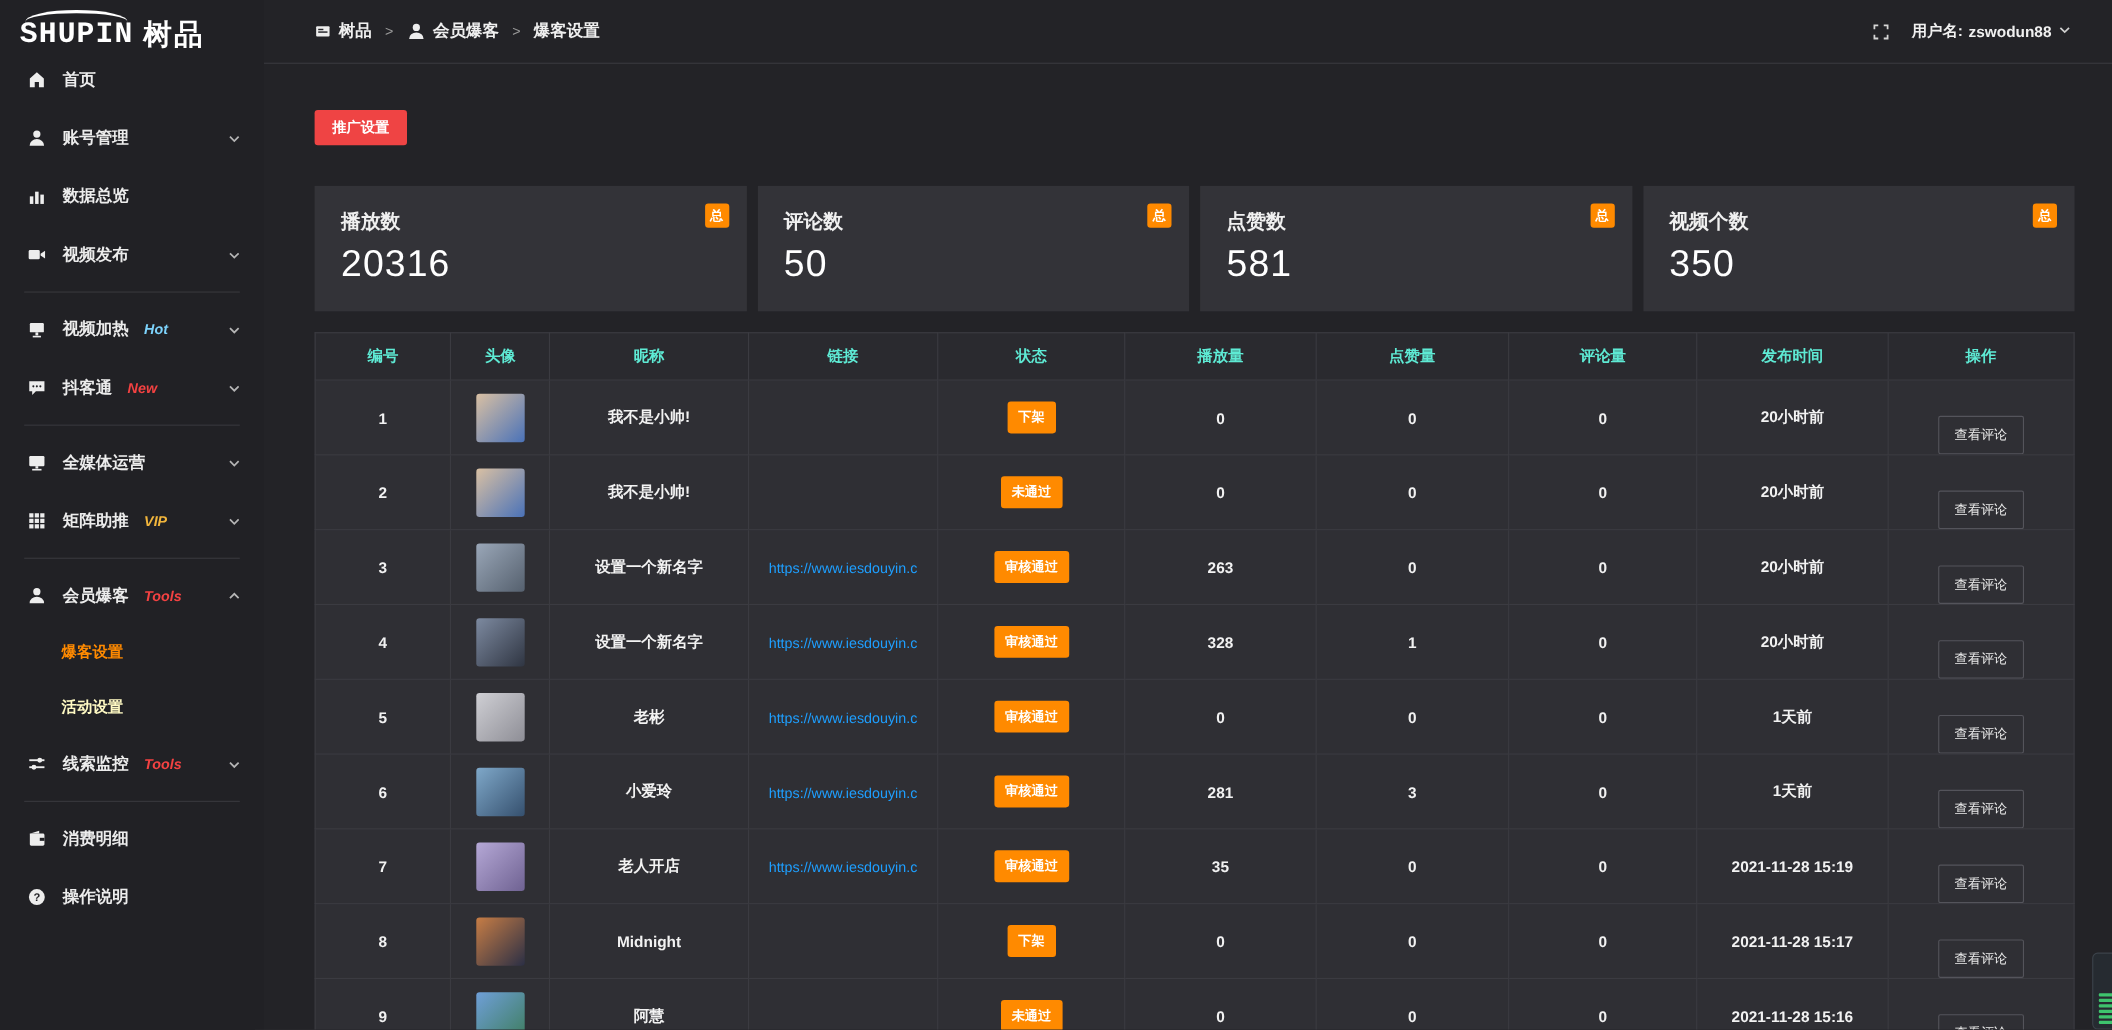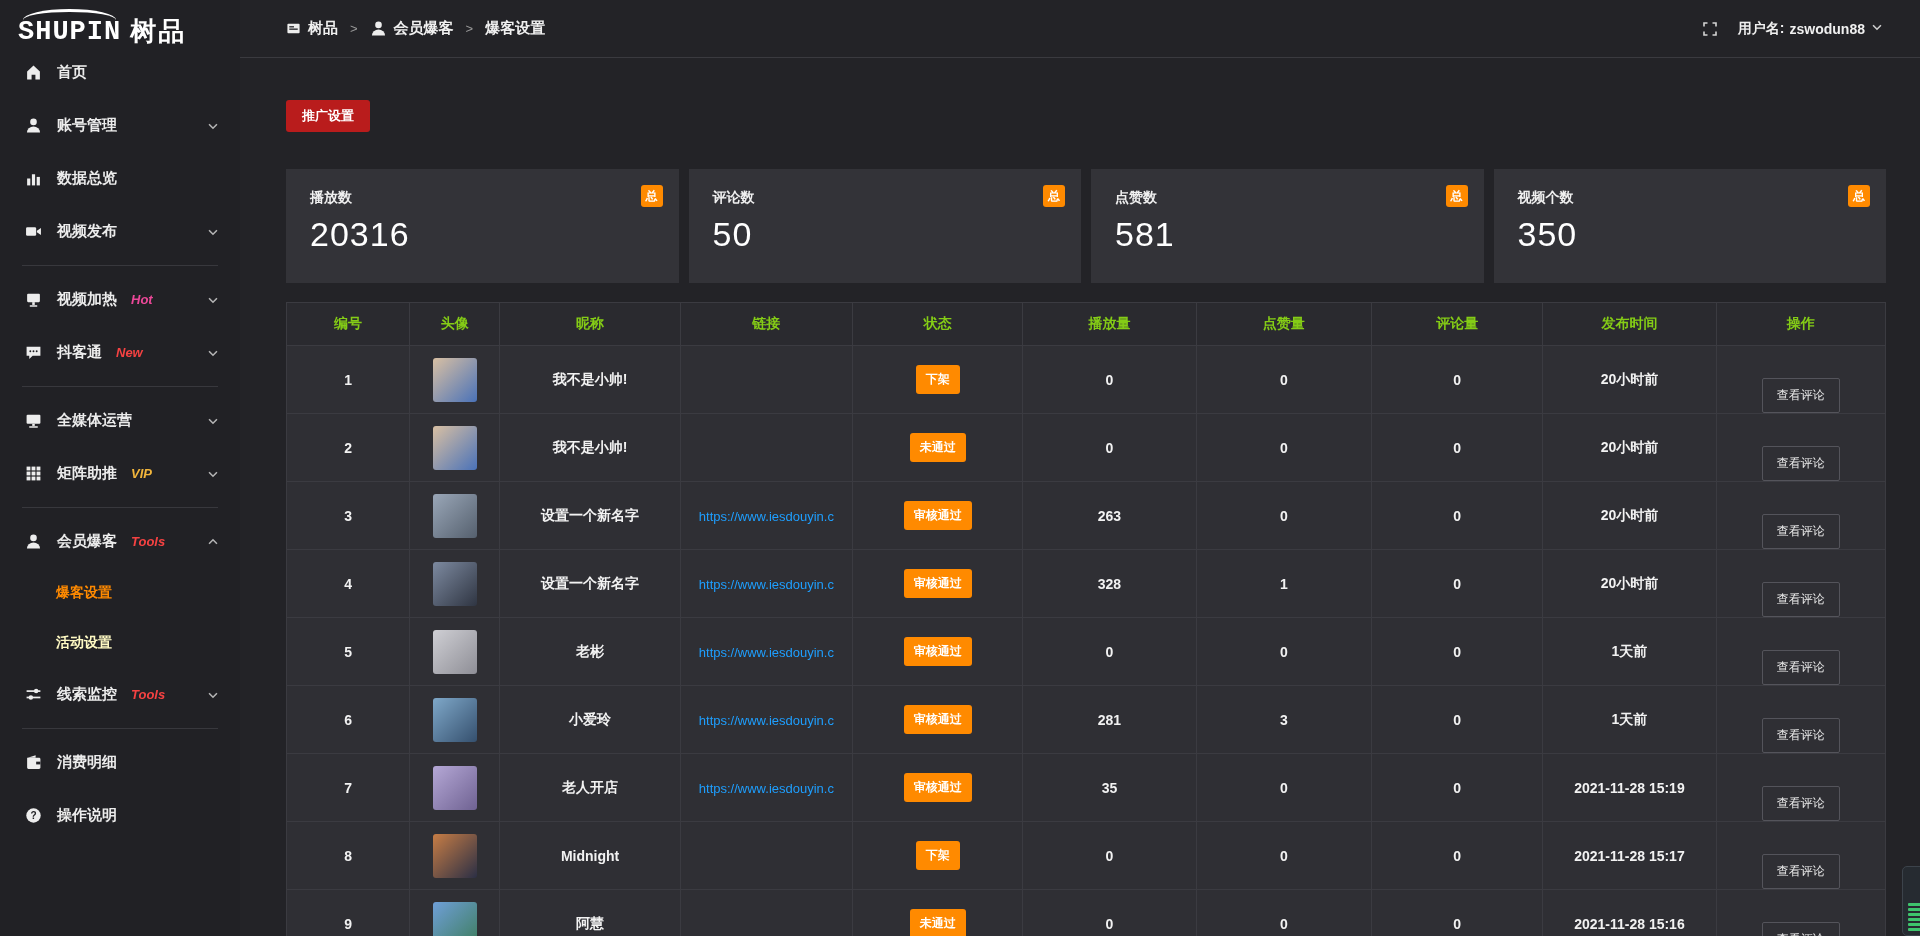--- a/index.html
+++ b/index.html
@@ -36,34 +36,34 @@
   .crumb { display:flex; align-items:center; gap:7px; cursor:pointer; }
   .crumb .icon { display:inline-flex; }
   .crumb-sep { color:#999; font-size:13px; margin:0 12px; font-weight:400; }
   .header-right { margin-left:auto; display:flex; align-items:center; gap:20px;
                   font-size:14px; font-weight:700; color:#f0f0f0; }
   .user-box { display:flex; align-items:center; gap:5px; cursor:pointer; }
   .fs-btn { display:inline-flex; cursor:pointer; }
 
   
   .main { position:absolute; left:240px; top:58px; right:0; bottom:0; padding:42px 34px 0 46px; }
-  .promo-btn { background:#b91c1c; color:#fff; border:none; border-radius:3px; height:32px;
+  .promo-btn { background:#ef4444; color:#fff; border:none; border-radius:3px; height:32px;
                padding:0 16px; font-size:13px; font-weight:700; cursor:pointer; font-family:inherit; }
 
   .cards { display:flex; gap:10px; margin-top:37px; }
   .card { flex:1; height:114px; background:#333338; padding:20px 24px; position:relative; }
-  .card-label { font-size:14px; font-weight:700; color:#f0f0f0; }
+  .card-label { font-size:18px; font-weight:700; color:#f0f0f0; }
   .card-badge { position:absolute; top:16px; right:16px; width:22px; height:22px; background:#ff8a00;
                 color:#fff; font-size:12px; font-weight:700; display:flex; align-items:center;
                 justify-content:center; border-radius:3px; }
   .card-value { margin-top:8px; font-size:34px; color:#fff; letter-spacing:1px; }
 
   .table-wrap { margin-top:19px; }
   table { width:100%; border-collapse:collapse; table-layout:fixed; background:#2f2f34; }
-  th { height:43px; background:#2a2a2f; font-size:14px; font-weight:700; color:#84cc16;
+  th { height:43px; background:#2a2a2f; font-size:14px; font-weight:700; color:#5eead4;
        border:1px solid #3b3b41;margin-top:47px; }
   td { height:63px; text-align:center; font-size:14px; font-weight:700; color:#f2f2f2;
        border:1px solid #3b3b41; padding:0 6px; overflow:hidden; white-space:nowrap; }
   .avatar { width:44px; height:44px; border-radius:3px; margin:0 auto; }
   .badge-status { display:inline-block; background:#ff8a00; color:#fff; font-size:12px; font-weight:700;
                   padding:6px 10px; border-radius:3px; }
   .link { color:#1e9fff; font-size:13px; font-weight:400; cursor:pointer; }
   .view-btn { background:transparent; border:1px solid #54545b; color:#ebebeb; font-size:12px;
               font-weight:400; padding:8px 14px; border-radius:2px; cursor:pointer; font-family:inherit;margin-top:32px; }
 
@@ -142,21 +142,21 @@
         <span class="icon">
           <svg viewBox="0 0 16 16" width="17" height="17">
             <g fill="#ededed">
               <rect x="2" y="2.5" width="12" height="8" rx="1"></rect>
               <rect x="6.8" y="10.5" width="2.4" height="2.6"></rect>
               <rect x="4.5" y="13.4" width="7" height="1.4"></rect>
             </g>
           </svg>
         </span>
         <span>视频加热</span>
-        <span class="tag" style="color: #ec4899;">Hot</span>
+        <span class="tag" style="color: #7dd3fc;">Hot</span>
         <span class="chev">
           <svg viewBox="0 0 16 16" width="14" height="14" fill="none" stroke="#cfcfcf" stroke-width="1.8">
             <path d="M3.5 6 8 10.5 12.5 6"></path>
           </svg>
         </span>
       </div>
       <div class="menu-item">
         <span class="icon">
           <svg viewBox="0 0 16 16" width="17" height="17">
             <path fill="#ededed" d="M1.5 2.5h13v8.6H7.2L4 14.2v-3.1H1.5z"></path>

